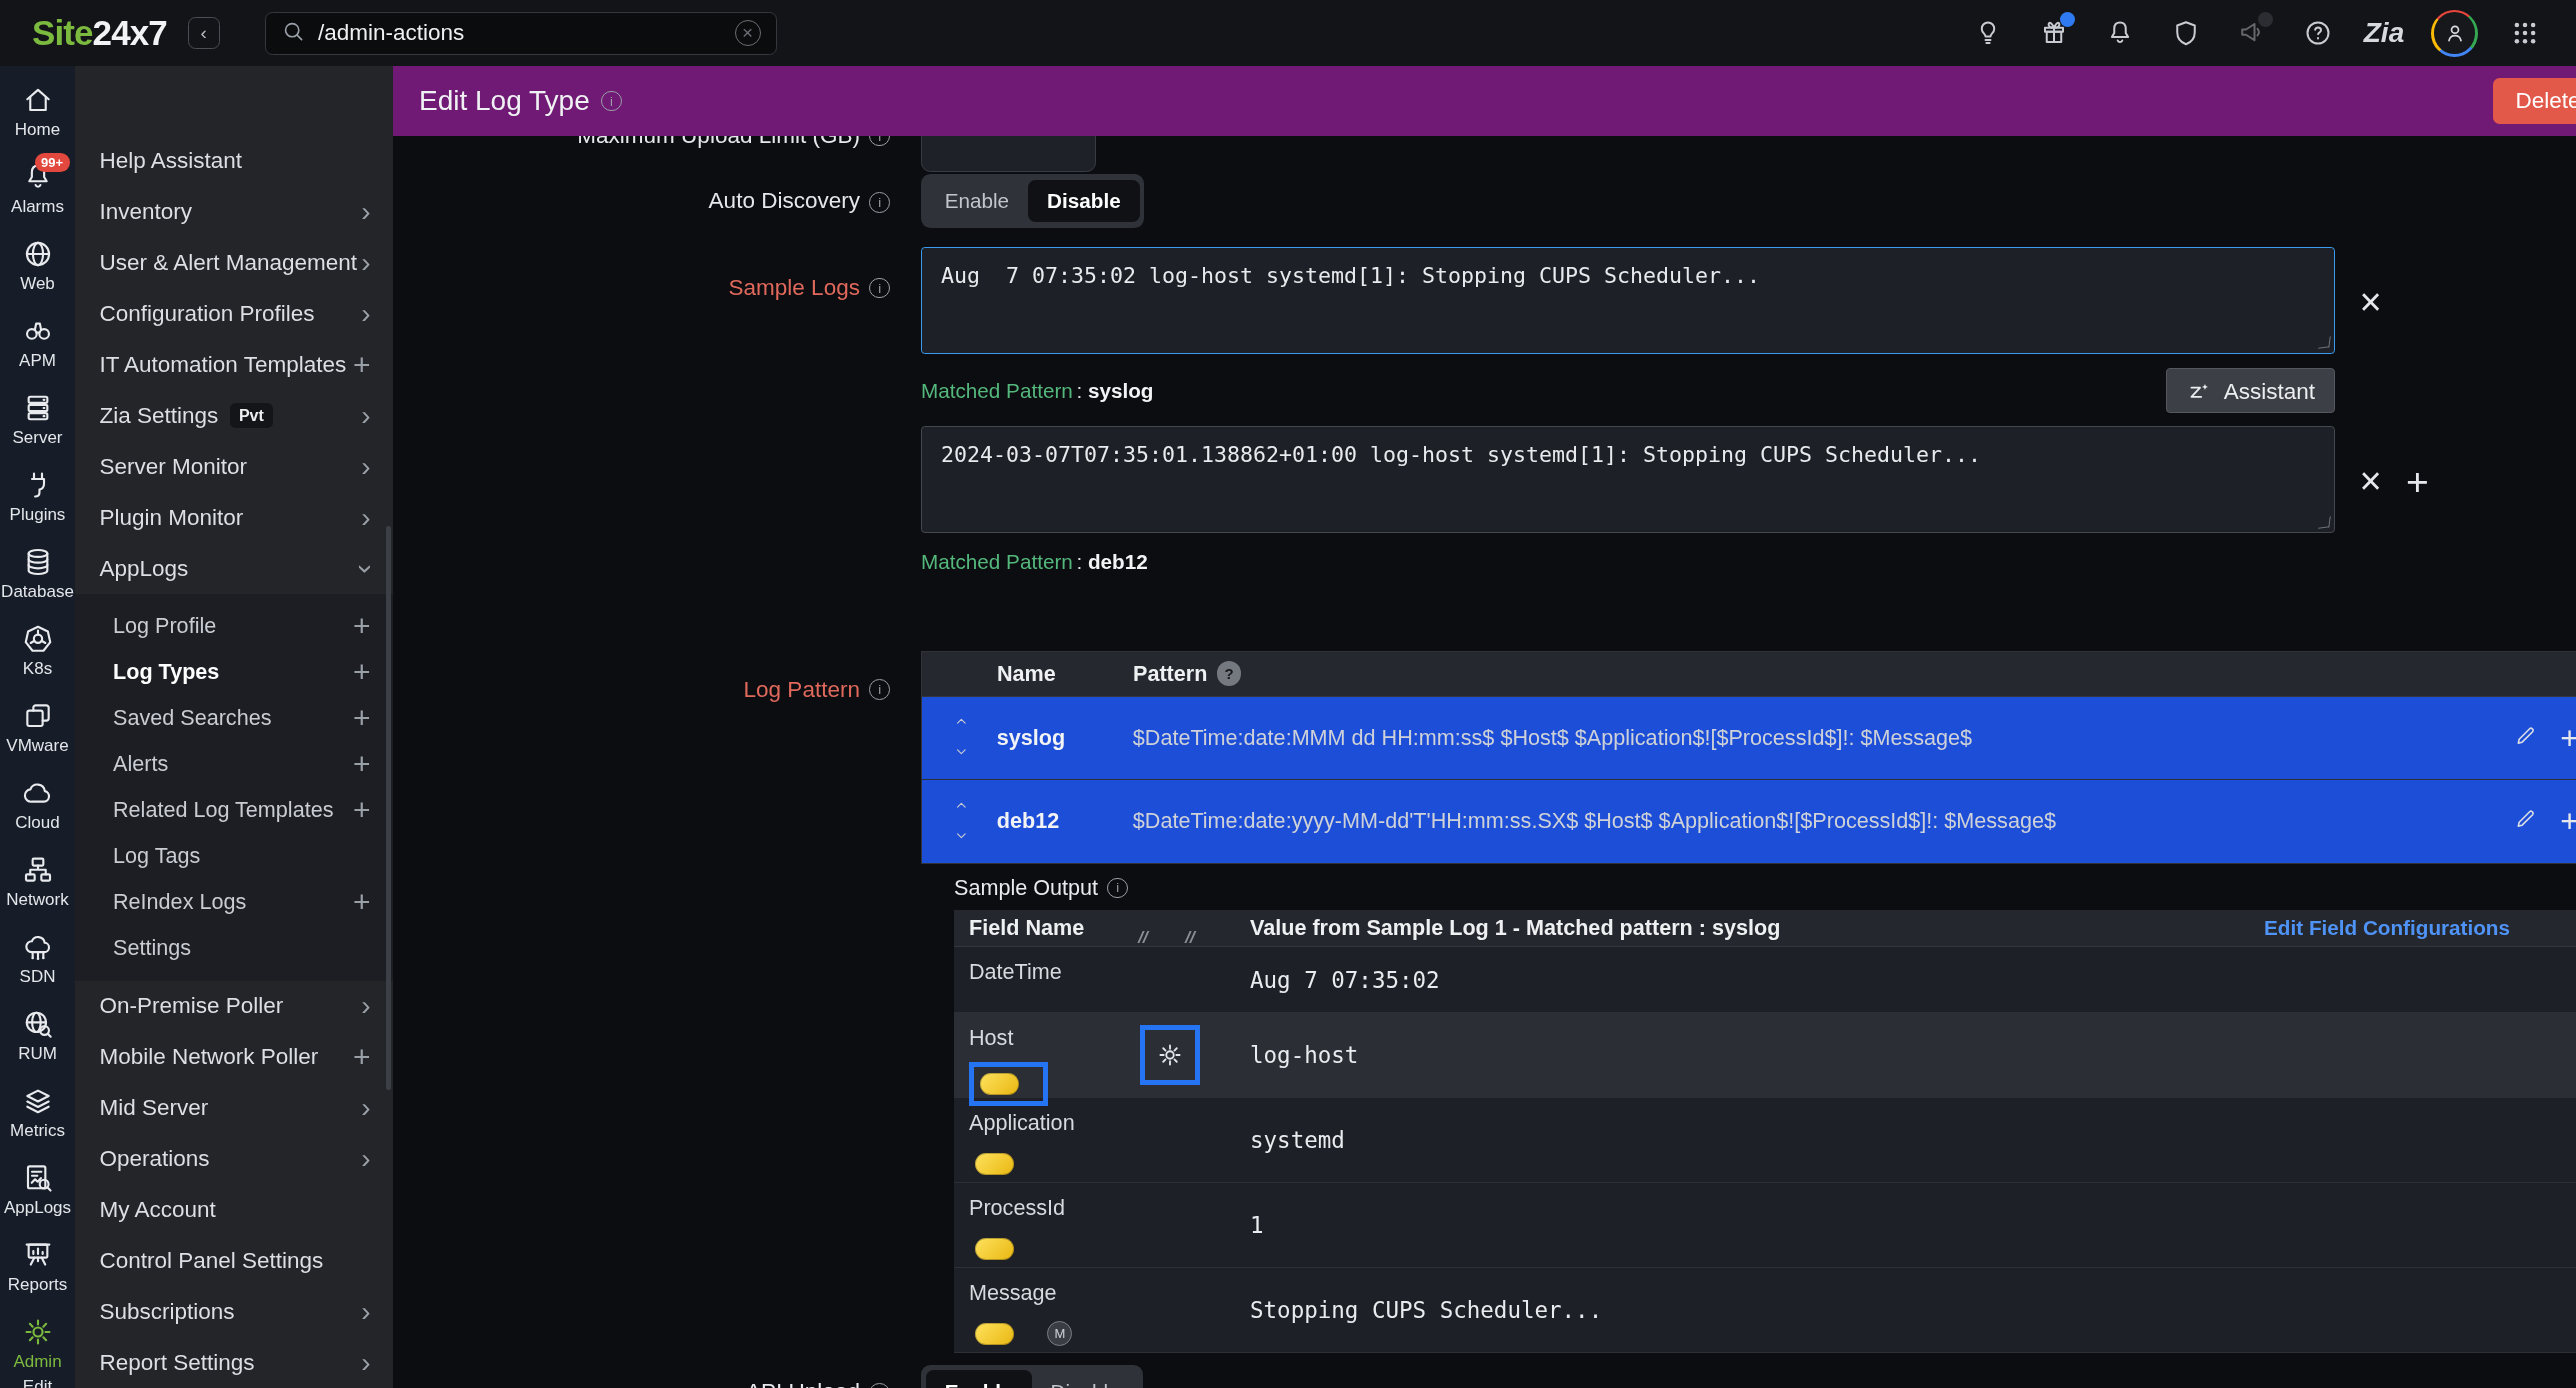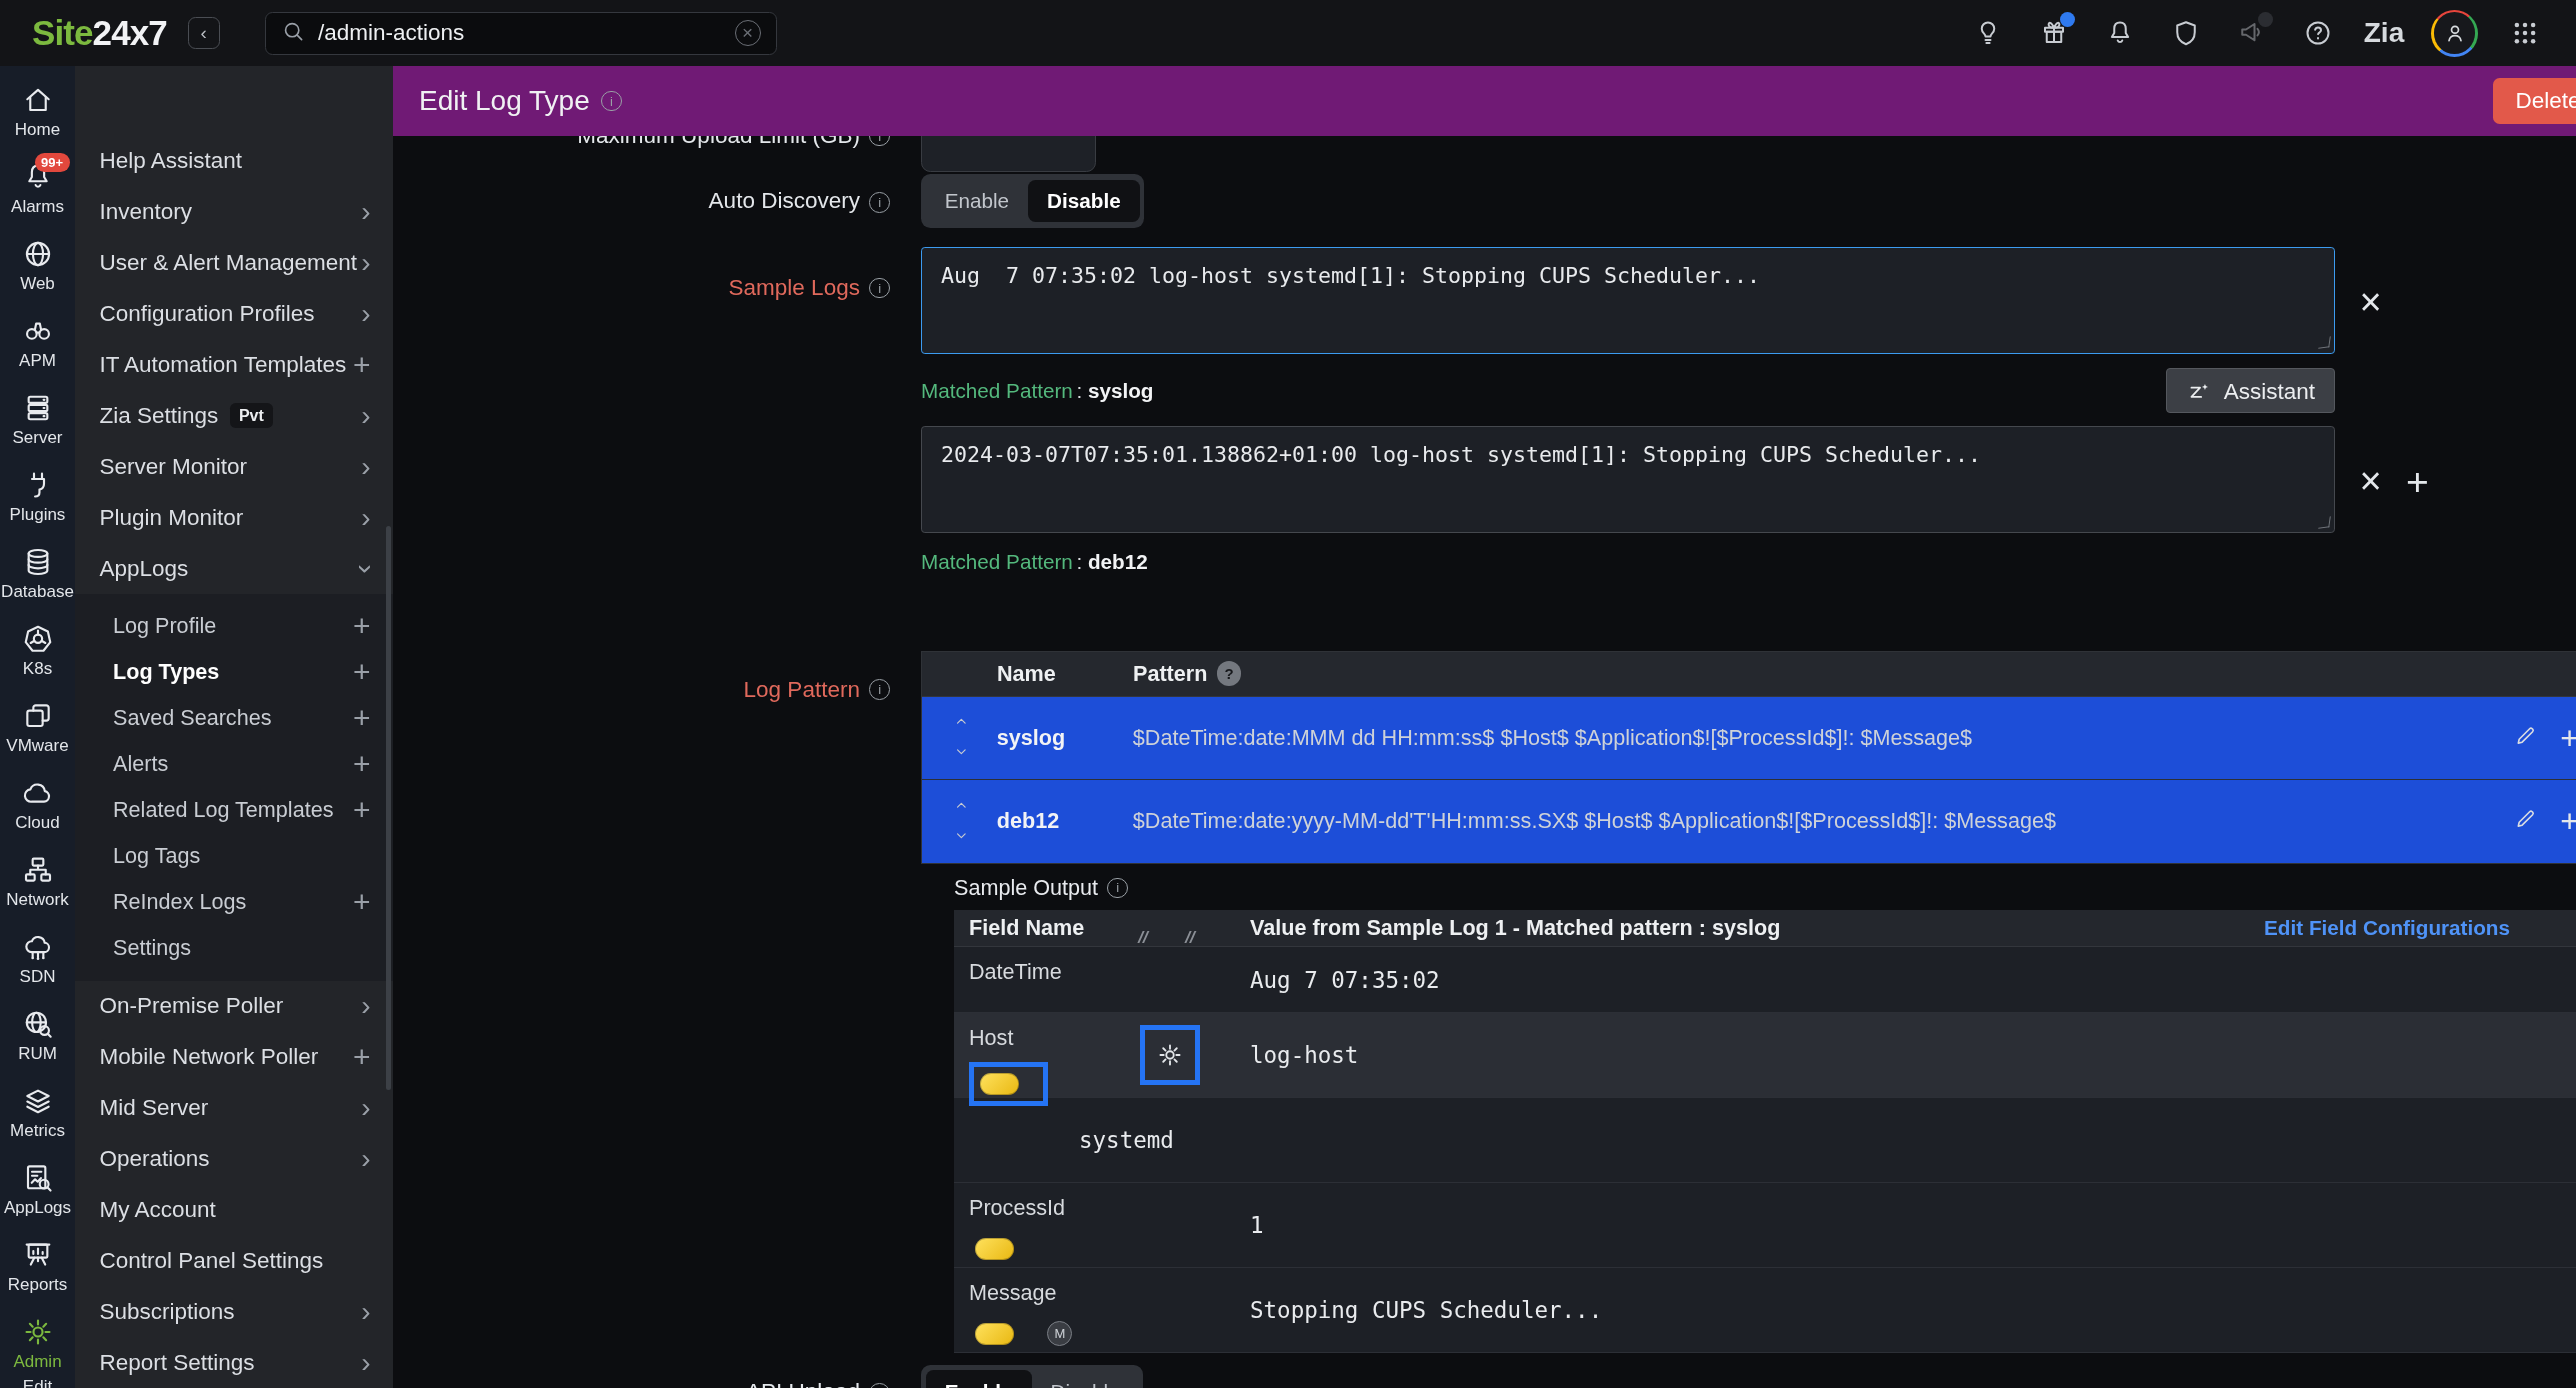--- a/index.html
+++ b/index.html
@@ -15,21 +15,21 @@
   .searchbox { margin-left:45px; width:512px; height:43px; background:#0b0c0e; border:0.9px solid #35383e; border-radius:7.5px; display:flex; align-items:center; padding:0 15px; }
   .searchbox svg { width:24.4px; height:24.4px; color:#9aa0a8; }
   .search-input { flex:1; background:transparent; border:none; outline:none; color:#eef0f2; font-size:22.5px; margin-left:13px; font-family:"Liberation Sans",sans-serif; }
   .search-clear { color:#6a6e75; font-size:19px; width:26px; height:26px; border:1.4px solid #6a6e75; border-radius:50%; display:flex; align-items:center; justify-content:center; cursor:pointer; }
   .tb-icons { margin-left:auto; display:flex; align-items:center; gap:28px; }
   .tb-ic { position:relative; width:38px; height:38px; display:flex; align-items:center; justify-content:center; color:#c8ccd2; cursor:pointer; }
   .tb-ic svg { width:30px; height:30px; }
   .tb-ic.dim { opacity:.45; }
   .dot-badge { position:absolute; top:-1.9px; right:-1.9px; width:15px; height:15px; border-radius:50%; background:#2f7af0; }
   .dot-badge.gray { background:#4a4d53; }
-  .zia-script { font-size:28px; font-weight:bold; color:#d6dade; }
+  .zia-script { font-size:28px; font-style:italic; font-weight:bold; color:#d6dade; }
   .avatar { width:47px; height:47px; border-radius:50%; padding:2.8px; background:conic-gradient(from -50deg,#e8453c 0 25%,#34a853 25% 50%,#4285f4 50% 75%,#fbbc05 75% 100%); cursor:pointer; }
   .avatar-inner { width:100%; height:100%; border-radius:50%; background:#17181c; display:flex; align-items:center; justify-content:center; color:#d6dade; }
   .avatar-inner svg { width:26px; height:26px; }
 
   
   .app { display:flex; height:1323px; }
 
   
   .rail { width:75px; background:#171d28; padding-top:7.5px; position:relative; overflow:hidden; flex:none; }
   .rail-item { height:77px; display:flex; flex-direction:column; align-items:center; justify-content:center; gap:4.7px; cursor:pointer; color:#e8eaee; position:relative; }
@@ -741,20 +741,29 @@
                       <path d="M12 3.8v2.8M12 17.4v2.8M3.8 12h2.8M17.4 12h2.8M6.2 6.2l2 2M15.8 15.8l2 2M17.8 6.2l-2 2M8.2 15.8l-2 2"></path>
                     </svg>
                   </span>
                 </span>
               </div>
               <div class="fo-value">log-host</div>
             </div>
 
             <div class="fo-row">
 
+              <div class="fo-field">
+                <div class="fo-field-name">Application</div>
+                <div class="fo-togglerow">
+                  <span class="toggle-ann">
+                    <span class="toggle-pill"></span>
+                  </span>
+
+                </div>
+              </div>
               <div class="fo-gearslot">
                 
               </div>
               <div class="fo-value">systemd</div>
             </div>
 
             <div class="fo-row">
 
               <div class="fo-field">
                 <div class="fo-field-name">ProcessId</div>

